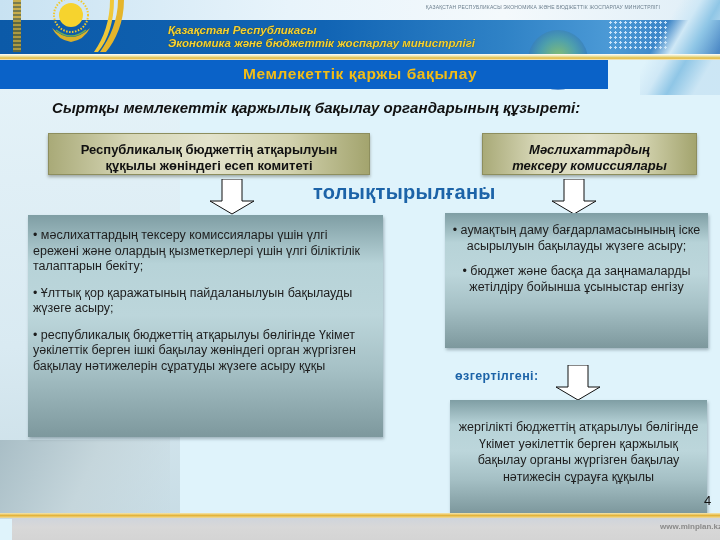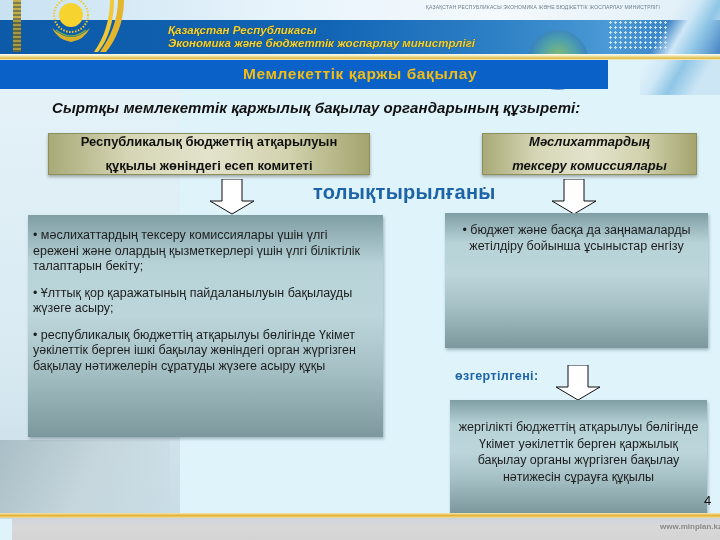--- a/index.html
+++ b/index.html
@@ -72,21 +72,21 @@
   }
   .subtitle {
     position: absolute; left: 52px; top: 99px; font-size: 15px; font-weight: bold; font-style: italic;
     color: #111; white-space: nowrap; letter-spacing: 0.1px; text-align: right;
   }
   .olive-box {
     position: absolute; height: 42px;
     background: linear-gradient(90deg, #a9aa78 0%, #d6d6b6 25%, #e3e3cc 50%, #d2d2ae 75%, #a3a46e 100%);
     border: 1px solid #8d8e5e;
     box-shadow: 0 2px 3px rgba(60,60,40,0.4);
-    display: flex; flex-direction: column; justify-content: space-between; align-items: center;
+    display: flex; flex-direction: column; justify-content: flex-end; align-items: center;
     text-align: center; line-height: 16px;
   }
   .olive-left { left: 48px; top: 133px; width: 322px; }
   .olive-right { left: 470px; top: 133px; width: 215px; margin-left: 12px; }
   .olive-left span { font-size: 13px; font-weight: bold; color: #111; white-space: nowrap; }
   .olive-right span { font-size: 13px; font-weight: bold; font-style: italic; color: #111; white-space: nowrap; }
   .label-blue {
     position: absolute; font-weight: bold; color: #1c63a8; white-space: nowrap;
   }
   .lbl-tol { left: 313px; top: 181px; font-size: 20px; letter-spacing: 0.3px; }
@@ -172,20 +172,21 @@
 <span class="label-blue lbl-tol">толықтырылғаны</span>
 <span class="label-blue lbl-colon">:</span>
 
 <div class="teal-box box-left">
   <p>• мәслихаттардың тексеру комиссиялары үшін үлгі ережені және олардың қызметкерлері үшін үлгі біліктілік талаптарын бекіту;</p>
   <p>• Ұлттық қор қаражатының пайдаланылуын бақылауды жүзеге асыру;</p>
   <p>• республикалық бюджеттің атқарылуы бөлігінде Үкімет уәкілеттік берген ішкі бақылау жөніндегі орган жүргізген бақылау нәтижелерін сұратуды жүзеге асыру құқы</p>
 </div>
 
 <div class="teal-box box-right">
+  <p>• аумақтың даму бағдарламасынының іске асырылуын бақылауды жүзеге асыру;</p>
   <p>• бюджет және басқа да заңнамаларды жетілдіру бойынша ұсыныстар енгізу</p>
 </div>
 
 <span class="label-blue lbl-oz">өзгертілгені:</span>
 
 <div class="teal-box box-bottom">
   <p>жергілікті бюджеттің атқарылуы бөлігінде Үкімет уәкілеттік берген қаржылық бақылау органы жүргізген бақылау нәтижесін сұрауға құқылы</p>
 </div>
 
 <span class="page-num">4</span>

